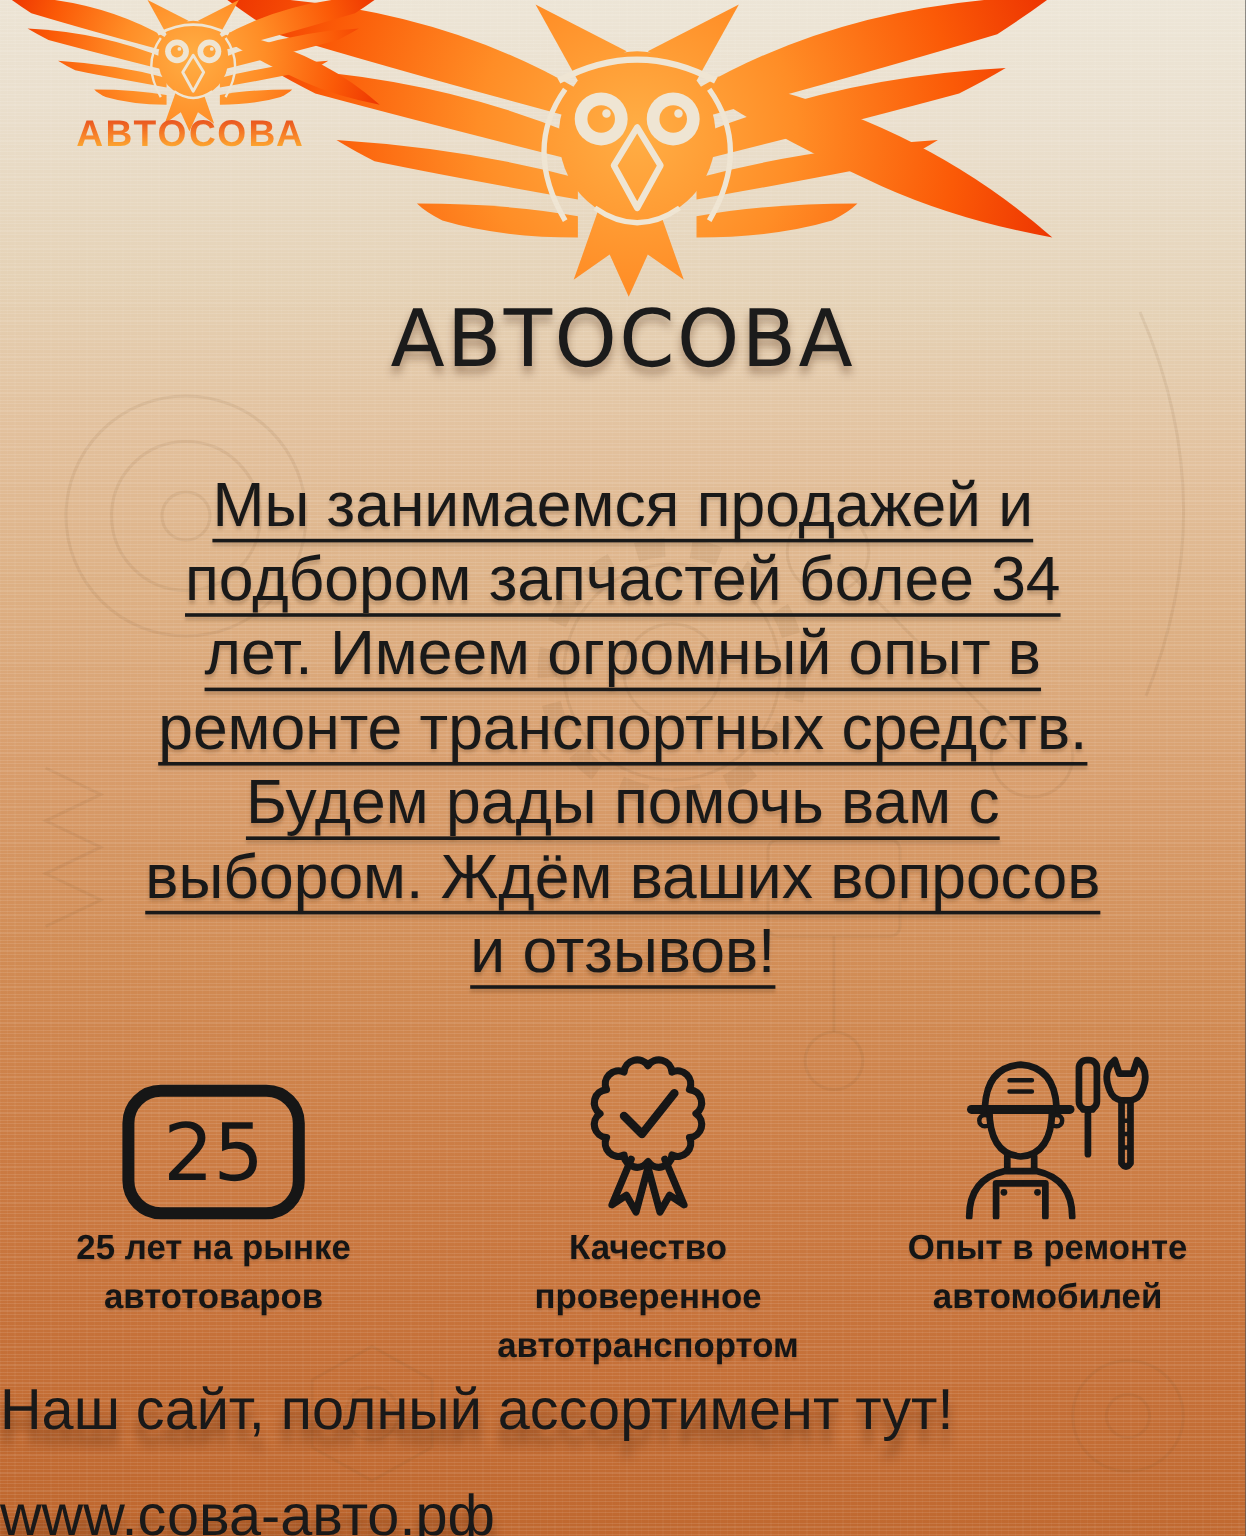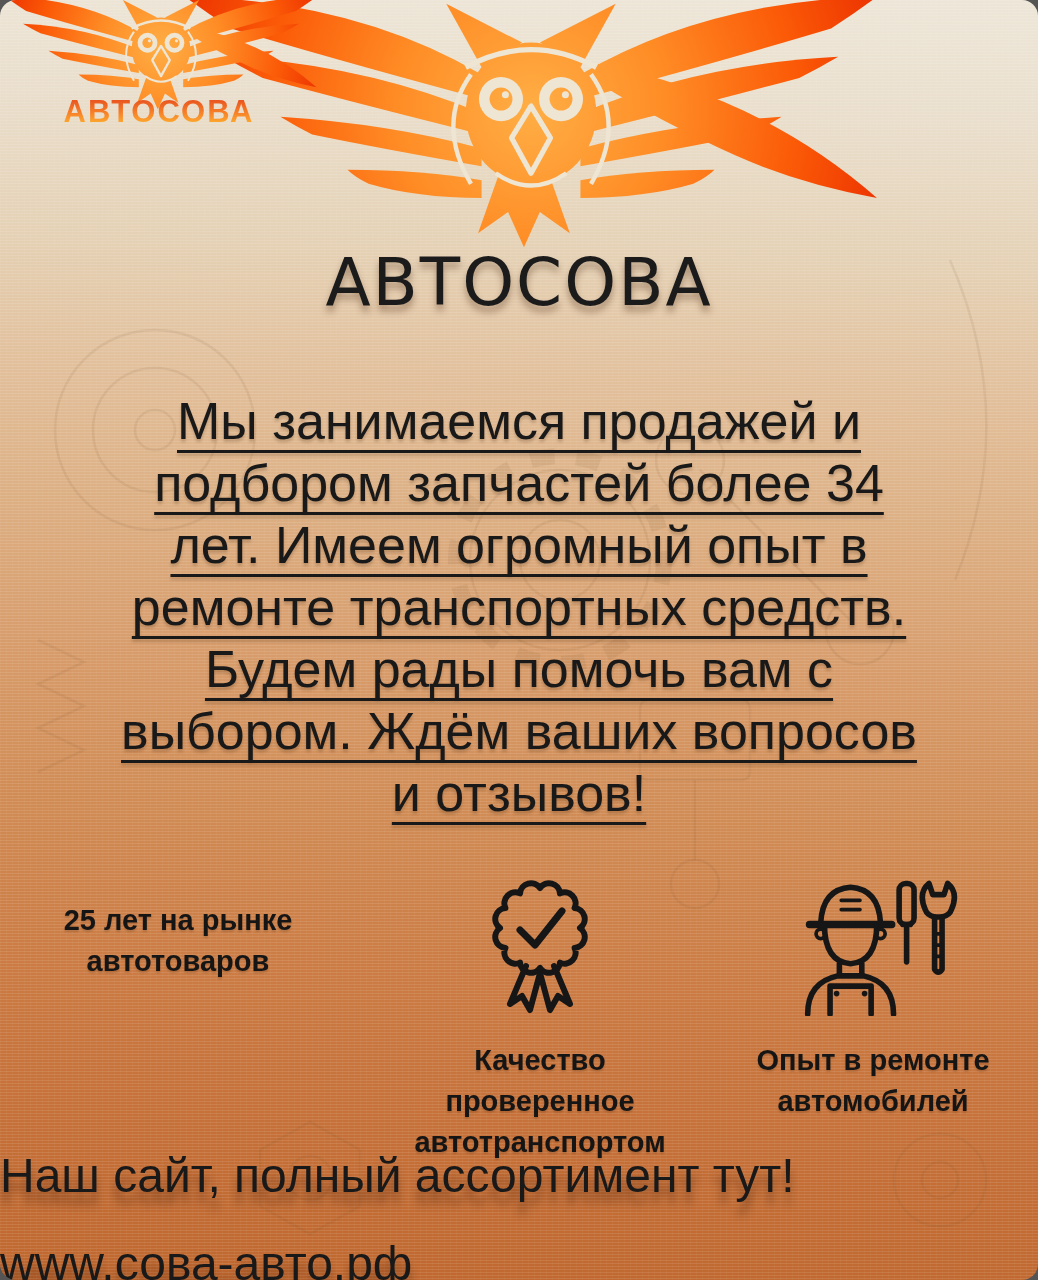--- a/index.html
+++ b/index.html
@@ -6,21 +6,20 @@
   .poster{
     position:relative;
     width:1038px;height:1280px;
     margin:0 auto;
     overflow:hidden;
     font-family:"Liberation Sans","DejaVu Sans",sans-serif;
     background:linear-gradient(182deg,
       #ede6d8 0%, #eadfcd 9%, #e5d2b6 20%, #e2c09c 30%,
       #ddb084 40%, #d89d6c 51%, #d18c55 63%, #cb7b43 76%,
       #c57038 88%, #bf672e 100%);
-    border-radius:16px;
   }
   .watermark{position:absolute;inset:0;z-index:1;}
   .texture{
     position:absolute;inset:0;z-index:2;pointer-events:none;
     background-image:
       repeating-linear-gradient(180deg, rgba(255,255,255,.10) 0 1px, rgba(0,0,0,0) 1px 3px),
       repeating-linear-gradient(90deg, rgba(255,255,255,.035) 0 1px, rgba(0,0,0,0) 1px 6px);
   }
   .logo-owl{position:absolute;left:2px;top:-8px;width:318px;height:119px;z-index:4;}
   .logo-text{
@@ -48,21 +47,21 @@
   .feature .icon-box{height:140px;display:flex;align-items:flex-end;justify-content:center;}
   .feature-1{left:38px;width:280px;}
   .feature-2{left:400px;width:280px;}
   .feature-3{left:723px;width:300px;}
   .badge-25{
     width:132px;height:92px;border:10px solid #161616;border-radius:32px;
     display:flex;align-items:center;justify-content:center;
     font-family:"DejaVu Sans",sans-serif;font-size:66px;color:#161616;
   }
   .feature-label{
-    margin-top:24px;white-space:pre-line;
+    margin-top:4px;white-space:pre-line;
     font-size:29px;font-weight:bold;line-height:1.42;color:#151515;
     text-shadow:0 2px 2px rgba(70,35,10,.2);
   }
   .footer{position:absolute;top:1148px;left:0;width:100%;z-index:5;color:#191919;}
   .footer-line{font-size:48px;line-height:56px;text-shadow:0 12px 9px rgba(61,24,2,.42);}
   .footer-line + .footer-line{margin-top:32px;}
   .ink{stroke:#161616;stroke-width:6;fill:none;stroke-linecap:round;stroke-linejoin:round;}
 </style>
 </head>
 <body>
@@ -152,20 +151,25 @@
 
   <div class="intro">Мы занимаемся продажей и
 подбором запчастей более 34
 лет. Имеем огромный опыт в
 ремонте транспортных средств.
 Будем рады помочь вам с
 выбором. Ждём ваших вопросов
 и отзывов!</div>
 
   <div class="feature feature-1">
+    <div class="icon-box">
+      <div class="badge-25">
+        <span>25</span>
+      </div>
+    </div>
     <div class="feature-label">25 лет на рынке
 автотоваров</div>
   </div>
 
   <div class="feature feature-2">
     <div class="icon-box">
       <svg width="120" height="140" viewBox="0 0 120 140">
         <path class="ink" d="M100,52 A11,11 0 0 1 94.6,72 A11,11 0 0 1 80,86.6 A11,11 0 0 1 60,92 A11,11 0 0 1 40,86.6 A11,11 0 0 1 25.4,72 A11,11 0 0 1 20,52 A11,11 0 0 1 25.4,32 A11,11 0 0 1 40,17.4 A11,11 0 0 1 60,12 A11,11 0 0 1 80,17.4 A11,11 0 0 1 94.6,32 A11,11 0 0 1 100,52 Z"></path>
         <polyline class="ink" style="stroke-width:7" points="40,54 55,69 82,35"></polyline>
         <path class="ink" d="M46,90 L30,128 L42,120 L50,134 L60,97"></path>

